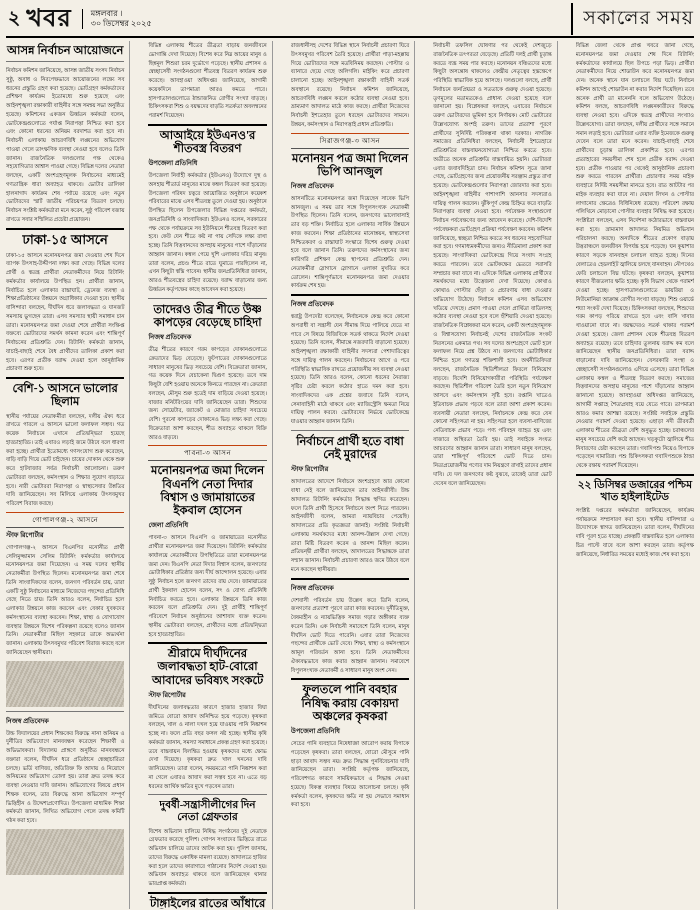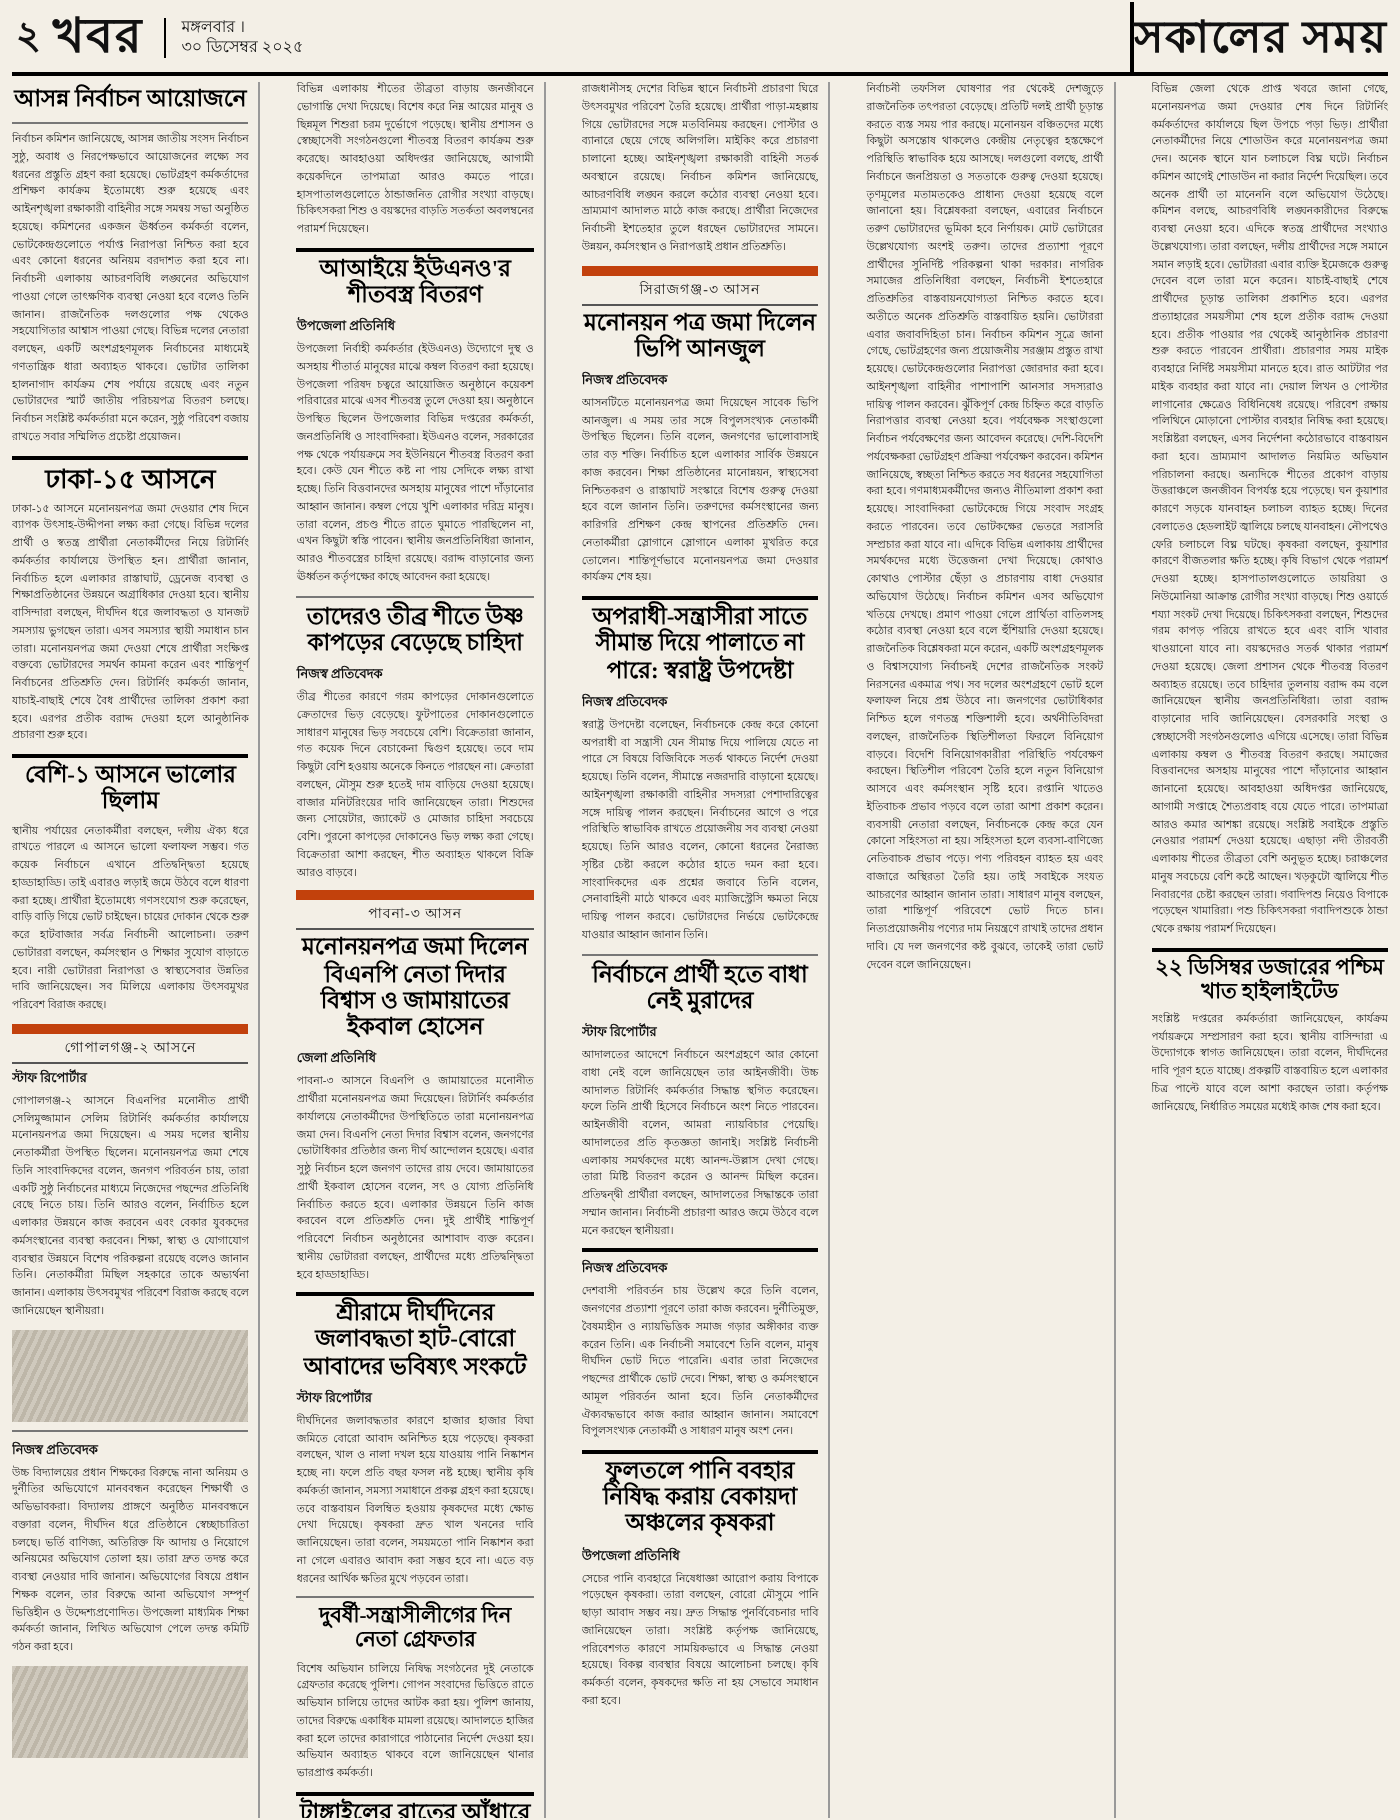--- a/index.html
+++ b/index.html
@@ -33,23 +33,24 @@
     padding-right:10px;
   }
   .masthead-date{
     font-size:8px;line-height:1.25;
     border-left:1px solid #000;
     padding-left:8px;
     flex:0 0 auto;
   }
   .masthead-spacer{flex:1 1 auto;}
   .masthead-logo{
-    font-size:22px;font-weight:bold;
+    font-size:19px;font-weight:normal;
     letter-spacing:1px;
     border-left:2px solid #000;
+    padding-left:10px;
     white-space:nowrap;
   }
   
   .columns{
     display:flex;
     height:868px;
     gap:18px;
   }
   .col{
     flex:1 1 0;
@@ -68,21 +69,21 @@
     color:#000;
   }
   .h1{font-size:13px;}
   .h2{font-size:11.5px;}
   .h3{font-size:10.5px;}
   .kicker{
     font-size:7px;
     text-align:center;
     letter-spacing:.5px;
     margin:4px 0 1px 0;
-    border-top:5px solid #c2410c;
+    border-top:1px solid #c2410c;
     border-bottom:1px solid #555;
     padding:1px 0;
   }
   .byline{
     font-size:6.5px;
     font-weight:bold;
     margin:2px 0 2px 0;
   }
   .body{
     font-size:5.4px;
@@ -190,21 +191,20 @@
 
     <div class="col">
       <p class="body">রাজধানীসহ দেশের বিভিন্ন স্থানে নির্বাচনী প্রচারণা ঘিরে উৎসবমুখর পরিবেশ তৈরি হয়েছে। প্রার্থীরা পাড়া-মহল্লায় গিয়ে ভোটারদের সঙ্গে মতবিনিময় করছেন। পোস্টার ও ব্যানারে ছেয়ে গেছে অলিগলি। মাইকিং করে প্রচারণা চালানো হচ্ছে। আইনশৃঙ্খলা রক্ষাকারী বাহিনী সতর্ক অবস্থানে রয়েছে। নির্বাচন কমিশন জানিয়েছে, আচরণবিধি লঙ্ঘন করলে কঠোর ব্যবস্থা নেওয়া হবে। ভ্রাম্যমাণ আদালত মাঠে কাজ করছে। প্রার্থীরা নিজেদের নির্বাচনী ইশতেহার তুলে ধরছেন ভোটারদের সামনে। উন্নয়ন, কর্মসংস্থান ও নিরাপত্তাই প্রধান প্রতিশ্রুতি।</p>
 
       <div class="kicker">সিরাজগঞ্জ-৩ আসন</div>
       <div class="headline h2">মনোনয়ন পত্র জমা দিলেন ভিপি আনজুল</div>
       <div class="byline">নিজস্ব প্রতিবেদক</div>
       <p class="body">আসনটিতে মনোনয়নপত্র জমা দিয়েছেন সাবেক ভিপি আনজুল। এ সময় তার সঙ্গে বিপুলসংখ্যক নেতাকর্মী উপস্থিত ছিলেন। তিনি বলেন, জনগণের ভালোবাসাই তার বড় শক্তি। নির্বাচিত হলে এলাকার সার্বিক উন্নয়নে কাজ করবেন। শিক্ষা প্রতিষ্ঠানের মানোন্নয়ন, স্বাস্থ্যসেবা নিশ্চিতকরণ ও রাস্তাঘাট সংস্কারে বিশেষ গুরুত্ব দেওয়া হবে বলে জানান তিনি। তরুণদের কর্মসংস্থানের জন্য কারিগরি প্রশিক্ষণ কেন্দ্র স্থাপনের প্রতিশ্রুতি দেন। নেতাকর্মীরা স্লোগানে স্লোগানে এলাকা মুখরিত করে তোলেন। শান্তিপূর্ণভাবে মনোনয়নপত্র জমা দেওয়ার কার্যক্রম শেষ হয়।</p>
 
       <hr class="rule-d">
-      <div class="headline h2">অপরাধী-সন্ত্রাসীরা সাতে সীমান্ত দিয়ে পালাতে না পারে: স্বরাষ্ট্র উপদেষ্টা</div>
       <div class="byline">নিজস্ব প্রতিবেদক</div>
       <p class="body">স্বরাষ্ট্র উপদেষ্টা বলেছেন, নির্বাচনকে কেন্দ্র করে কোনো অপরাধী বা সন্ত্রাসী যেন সীমান্ত দিয়ে পালিয়ে যেতে না পারে সে বিষয়ে বিজিবিকে সতর্ক থাকতে নির্দেশ দেওয়া হয়েছে। তিনি বলেন, সীমান্তে নজরদারি বাড়ানো হয়েছে। আইনশৃঙ্খলা রক্ষাকারী বাহিনীর সদস্যরা পেশাদারিত্বের সঙ্গে দায়িত্ব পালন করছেন। নির্বাচনের আগে ও পরে পরিস্থিতি স্বাভাবিক রাখতে প্রয়োজনীয় সব ব্যবস্থা নেওয়া হয়েছে। তিনি আরও বলেন, কোনো ধরনের নৈরাজ্য সৃষ্টির চেষ্টা করলে কঠোর হাতে দমন করা হবে। সাংবাদিকদের এক প্রশ্নের জবাবে তিনি বলেন, সেনাবাহিনী মাঠে থাকবে এবং ম্যাজিস্ট্রেসি ক্ষমতা নিয়ে দায়িত্ব পালন করবে। ভোটারদের নির্ভয়ে ভোটকেন্দ্রে যাওয়ার আহ্বান জানান তিনি।</p>
 
       <hr class="rule">
       <div class="headline h2">নির্বাচনে প্রার্থী হতে বাধা নেই মুরাদের</div>
       <div class="byline">স্টাফ রিপোর্টার</div>
       <p class="body">আদালতের আদেশে নির্বাচনে অংশগ্রহণে আর কোনো বাধা নেই বলে জানিয়েছেন তার আইনজীবী। উচ্চ আদালত রিটার্নিং কর্মকর্তার সিদ্ধান্ত স্থগিত করেছেন। ফলে তিনি প্রার্থী হিসেবে নির্বাচনে অংশ নিতে পারবেন। আইনজীবী বলেন, আমরা ন্যায়বিচার পেয়েছি। আদালতের প্রতি কৃতজ্ঞতা জানাই। সংশ্লিষ্ট নির্বাচনী এলাকায় সমর্থকদের মধ্যে আনন্দ-উল্লাস দেখা গেছে। তারা মিষ্টি বিতরণ করেন ও আনন্দ মিছিল করেন। প্রতিদ্বন্দ্বী প্রার্থীরা বলছেন, আদালতের সিদ্ধান্তকে তারা সম্মান জানান। নির্বাচনী প্রচারণা আরও জমে উঠবে বলে মনে করছেন স্থানীয়রা।</p>
 
       <hr class="rule-d">
       <div class="byline">নিজস্ব প্রতিবেদক</div>

